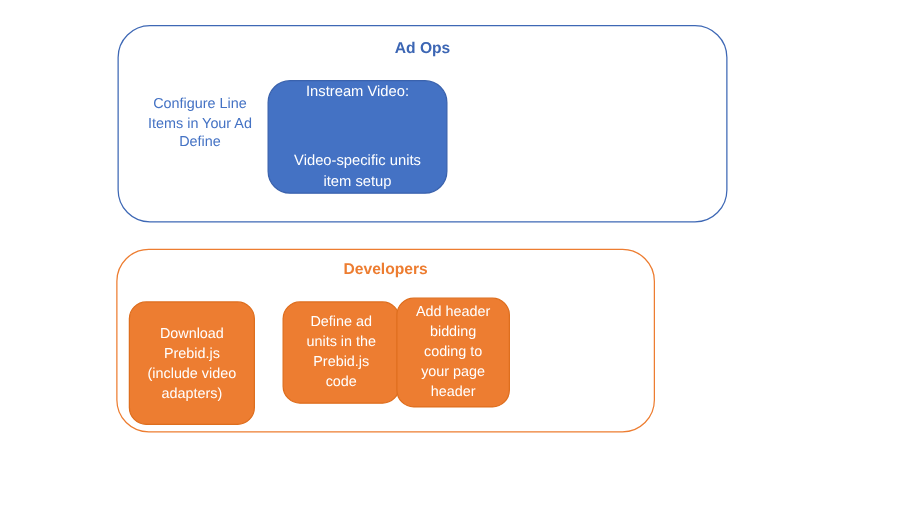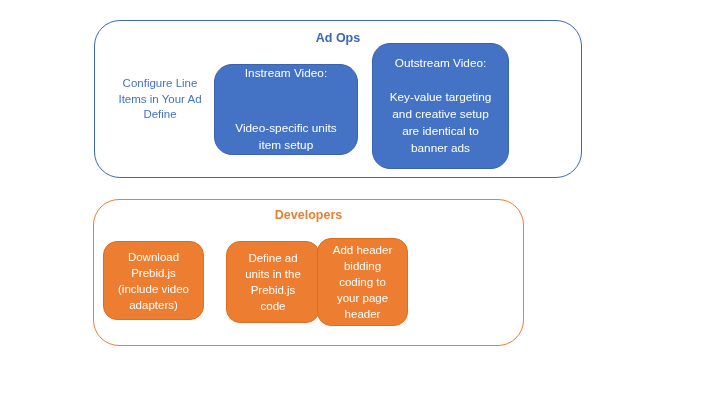--- a/index.html
+++ b/index.html
@@ -77,44 +77,40 @@
     border-radius: 14px;
     color: var(--text-on-fill, #ffffff);
     display: flex;
     align-items: center;
     justify-content: center;
     text-align: center;
     font-size: 11.5px;
     line-height: 16px;
     box-sizing: border-box;
   }
-  .obox-1 { left: 9px;   top: 41px; width: 101px; height: 79px; padding: 0 8px;  }
+  .obox-1 { left: 9px;   top: 41px; width: 101px; height: 99px; padding: 0 8px;  }
   .obox-2 { left: 132px; top: 41px; width: 94px;  height: 82px; padding: 0 12px; }
   .obox-3 { left: 223px; top: 38px; width: 91px;  height: 88px; padding: 0 11px; }
   .obox-4 { left: 325px; top: 44px; width: 89px;  height: 80px; padding: 0 5px;  }
 </style>
 </head>
 <body>
 
 <div class="canvas">
 
   <section class="group group-adops">
     <div class="group-title">Ad Ops</div>
 
     <div class="side-note">Configure Line Items in Your Ad Define</div>
 
     <div class="bluebox bluebox-instream">
       <div>Instream Video:</div>
       <div>Video-specific units item setup</div>
     </div>
 
-    <div class="bluebox bluebox-outstream">
-      <div>Outstream Video:</div>
-      <div>Key-value targeting and creative setup are identical to banner ads</div>
-    </div>
   </section>
 
   <section class="group group-devs">
     <div class="group-title">Developers</div>
 
     <div class="obox obox-1">Download Prebid.js (include video adapters)</div>
 
     <div class="obox obox-2">Define ad units in the Prebid.js code</div>
 
     <div class="obox obox-3">Add header bidding coding to your page header</div>

